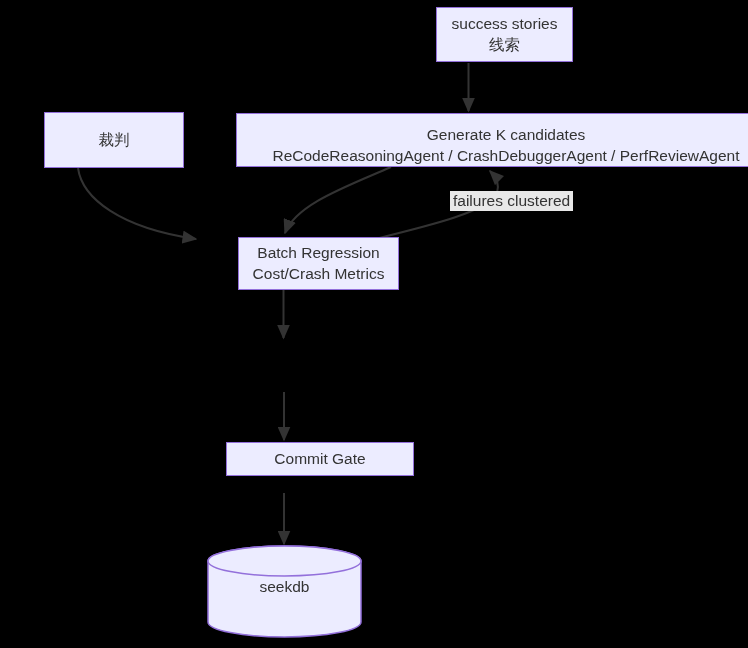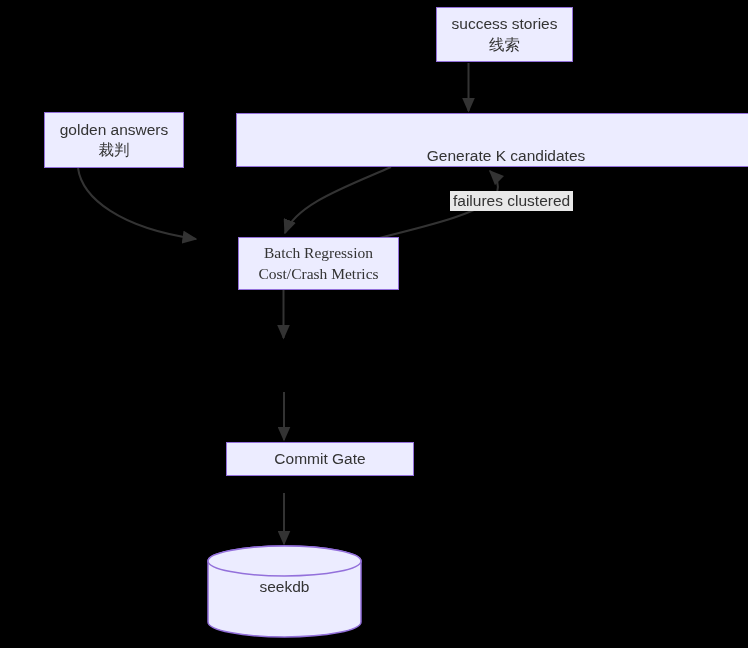--- a/index.html
+++ b/index.html
@@ -41,21 +41,21 @@
     color: var(--text, #333333);
     font-size: 15.5px;
     line-height: 1.32;
     text-align: center;
     white-space: nowrap;
     margin-left: 36px;
   }
   .n-success { left: 400px; top: 7px;   width: 137px; height: 55px; }
   .n-golden  { left: 8px;   top: 112px; width: 140px; height: 56px; }
   .n-generate{ left: 200px; top: 113px; width: 540px; height: 54px; justify-content: flex-end; }
-  .n-batch   { left: 202px; top: 237px; width: 161px; height: 53px; font-family: Liberation Serif, serif; }
+  .n-batch   { left: 202px; top: 237px; width: 161px; height: 53px; }
   .n-pick    { left: 220px; top: 340px; width: 128px; height: 52px; }
   .n-commit  { left: 190px; top: 442px; width: 188px; height: 34px; }
   .edge-label {
     position: absolute;
     left: 450px;
     top: 191px;
     background: var(--label-bg, #e8e8e8);
     color: var(--text, #333333);
     font-size: 15.5px;
     line-height: 1.3;
@@ -102,26 +102,26 @@
       <ellipse class="cyl-shape" cx="284.5" cy="561" rx="76.5" ry="15"></ellipse>
     </g>
   </svg>
 
   <div class="node n-success">
     <span>success stories</span>
     <span>线索</span>
   </div>
 
   <div class="node n-golden">
-    <span>golden answers</span>
     <span>裁判</span>
   </div>
 
   <div class="node n-generate">
     <span>Generate K candidates</span>
+    <span>ReCodeReasoningAgent / CrashDebuggerAgent / PerfReviewAgent</span>
   </div>
 
   <div class="node n-batch">
     <span>Batch Regression</span>
     <span>Cost/Crash Metrics</span>
   </div>
 
 
   <div class="node n-commit">
     <span>Commit Gate</span>

